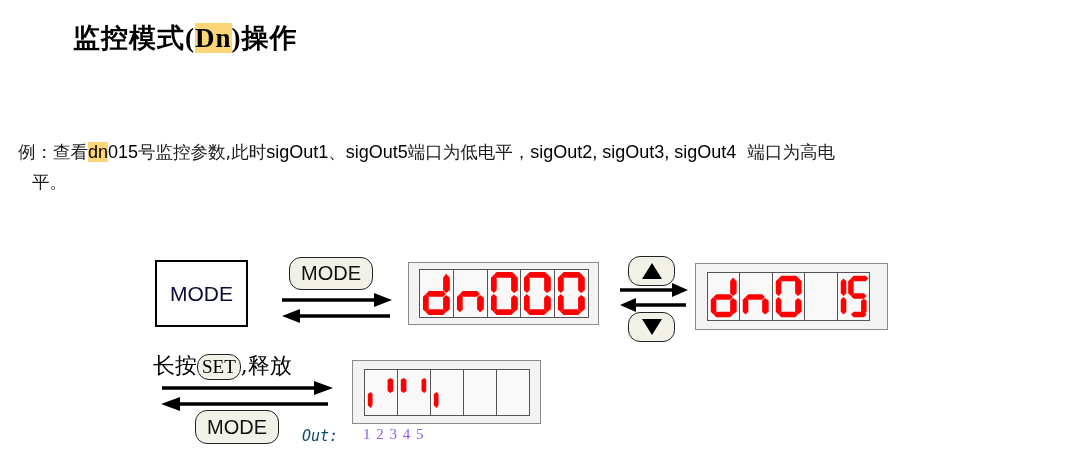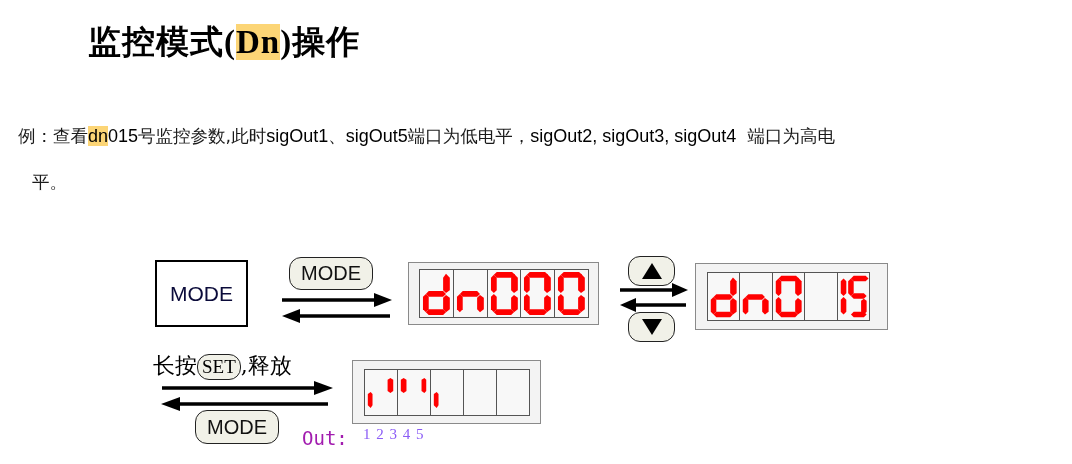--- a/index.html
+++ b/index.html
@@ -1,42 +1,42 @@
 <!DOCTYPE html>
 <html><head>
 <meta charset="utf-8">
 <style>
   html, body { margin:0; padding:0; background:#ffffff; }
   body { width:1072px; height:464px; position:relative; overflow:hidden;
          font-family:"DejaVu Sans", "Liberation Sans", sans-serif; color:#000; }
   .abs { position:absolute; }
-  .title { left:88px; top:20px; font-size:33px; font-weight:bold; letter-spacing:1px;
+  .title { left:73px; top:20px; font-size:27px; font-weight:bold; letter-spacing:1px;
            font-family:"DejaVu Sans", sans-serif; white-space:nowrap; }
   .title .hl { background:#fcd576; font-family:"Liberation Serif", serif; }
   .title .paren { font-family:"Liberation Serif", serif; }
-  .para { left:18px; top:124px; font-size:17.5px; white-space:nowrap; color:#1a1a1a; }
+  .para { left:18px; top:140px; font-size:17.5px; white-space:nowrap; color:#1a1a1a; }
   .para .lat { font-family:"Liberation Sans", sans-serif; font-size:18px; color:#000; }
   .para .hl { background:#fcd576; }
   .para2 { left:32px; top:170px; font-size:17.5px; color:#1a1a1a; }
   .modebox { left:155px; top:260px; width:89px; height:63px; border:2.5px solid #000;
              background:#fff; display:flex; align-items:center; justify-content:center;
              font-family:"Liberation Sans", sans-serif; font-size:21px; color:#0b0b3a; }
   .pill { background:#f1f1e8; border:1.5px solid #222; border-radius:12px;
           display:flex; align-items:center; justify-content:center;
           font-family:"Liberation Sans", sans-serif; color:#111; }
   .display { background:#f3f3f3; border:1px solid #8a8a8a; box-sizing:border-box; }
   .cells { position:absolute; display:flex; border:1px solid #555; box-sizing:border-box; background:#f8f8f8; }
   .cell { flex:1; border-right:1px solid #555; box-sizing:border-box; position:relative; }
   .cell:last-child { border-right:none; }
   .cell svg { position:absolute; left:0; top:0; width:100%; height:100%; }
   .seg { fill:#ff0000; }
   .cn-label { font-family:"DejaVu Serif", serif; font-size:22px; white-space:nowrap; }
   .set-pill { display:inline-block; background:#f1f1e8; border:1.5px solid #222; border-radius:12px;
               font-family:"Liberation Serif", serif; font-size:19px; padding:0 4px; line-height:24px; }
-  .mono { font-family:"DejaVu Sans Mono", monospace; font-size:19px; color:#a21caf; }
+  .mono { font-family:"DejaVu Sans Mono", monospace; font-size:15px; color:#0c4a6e;font-style:italic; }
   .serif-small { font-family:"Liberation Serif", serif; font-size:15px; color:#8b5cf6; word-spacing:2px; }
 </style>
 </head>
 <body>
 
 <div class="abs title">
   <span>监控模式</span><span class="paren">(</span><span class="hl">Dn</span><span class="paren">)</span><span>操作</span>
 </div>
 
 <div class="abs para">

